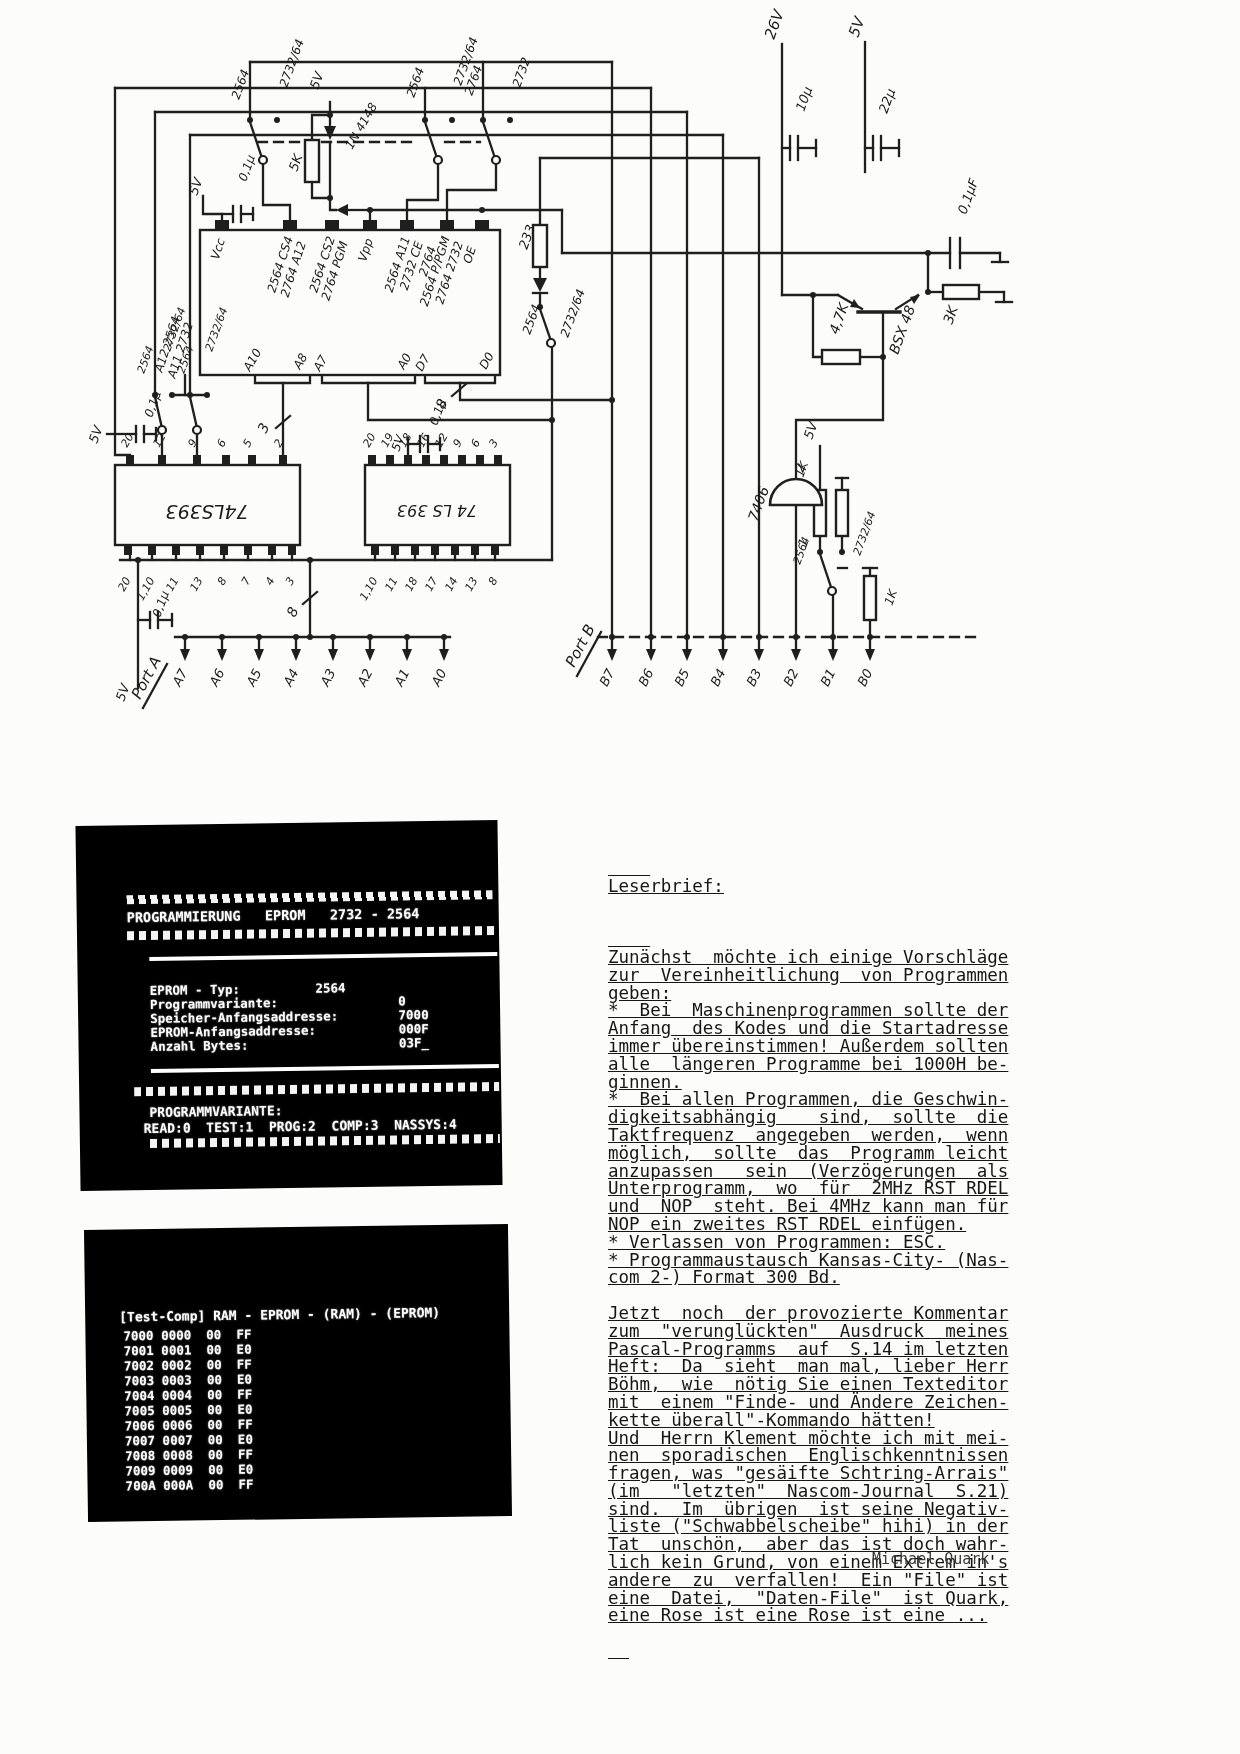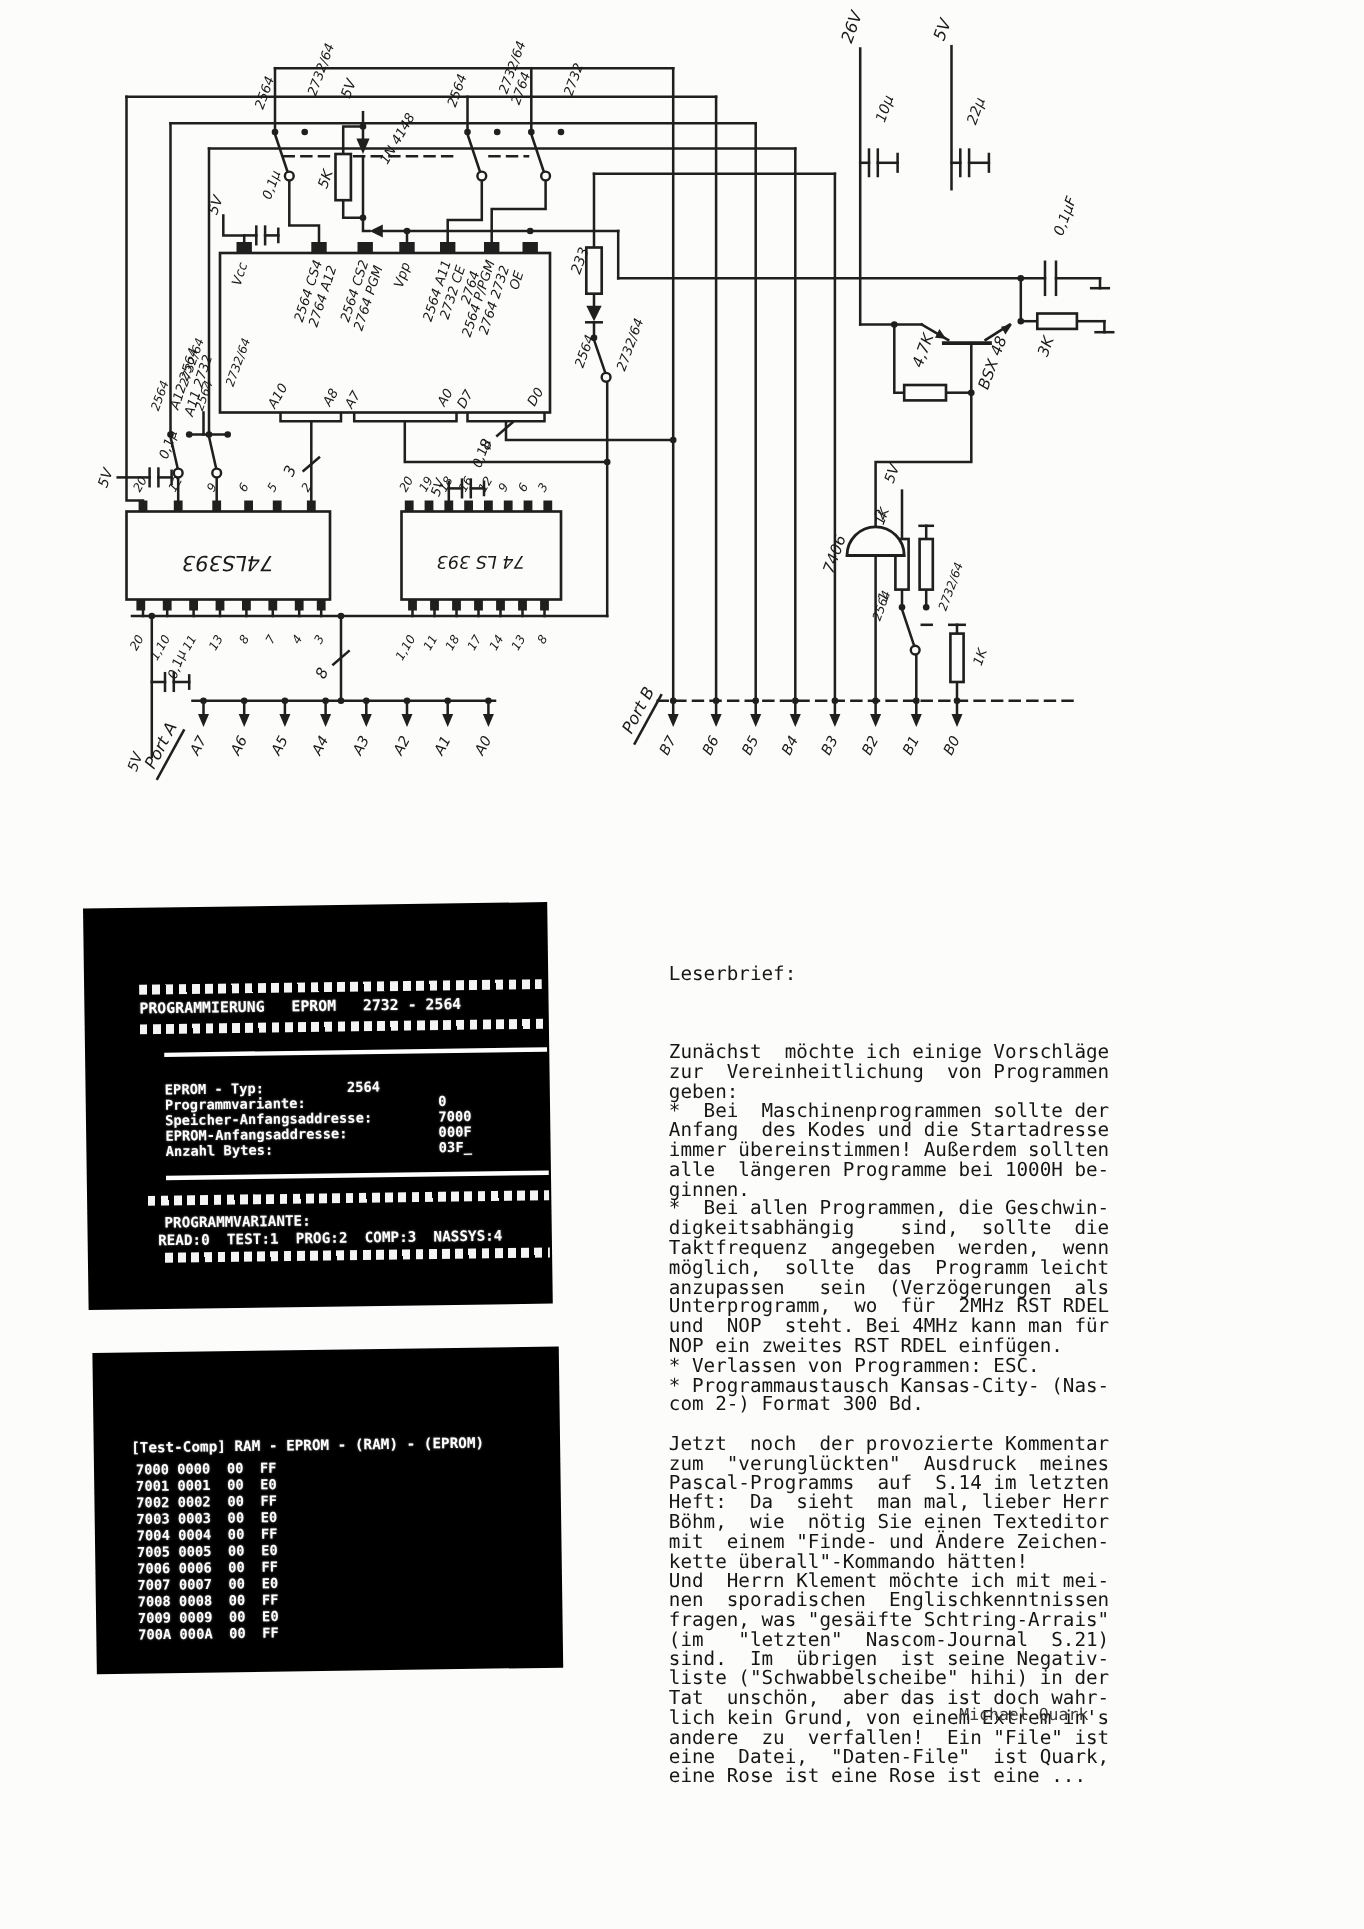--- a/index.html
+++ b/index.html
@@ -15,21 +15,21 @@
   .comp circle.dot{fill:#1f1f1f;stroke:none;}
   .comp polygon{fill:#1f1f1f;stroke:none;}
   .comp path.dome{fill:#fcfcfa;stroke:#1f1f1f;stroke-width:2.6;}
   .screen{position:absolute;background:#000;color:#fff;font-family:"DejaVu Sans Mono",monospace;
           font-weight:bold;transform:rotate(-0.8deg);}
   .screen *{position:absolute;}
   .dots{height:9px;background:repeating-linear-gradient(90deg,#f4f4f4 0 7px,transparent 7px 12px);}
   .hline{height:4px;background:#fff;}
   .crt{text-shadow:0 0 2px rgba(255,255,255,.55);white-space:pre;}
   .letter{position:absolute;left:608px;top:842px;width:412px;font-size:17.5px;line-height:17.8px;
-          white-space:pre;color:#161616;}
+          white-space:pre;color:#161616;text-decoration:underline;}
   .letter .heading{margin-bottom:18px;}
   .signature{position:absolute;left:872px;top:1550px;font-size:15px;color:#3a3a3a;}
   .pagenum{position:absolute;left:500px;top:1586px;}
 </style>
 </head>
 <body>
 
 <div class="page">
 
   <svg width="1240" height="720" viewBox="0 0 1240 720" style="position:absolute;left:0;top:0;">

